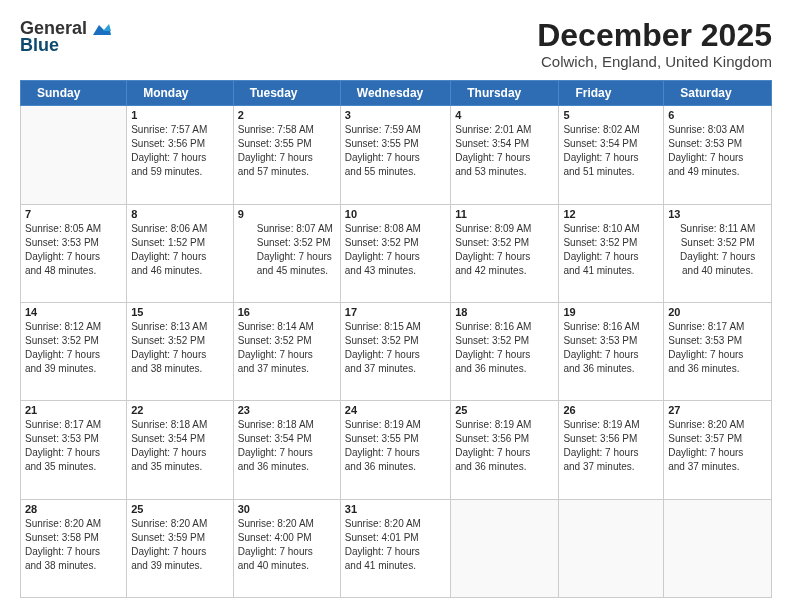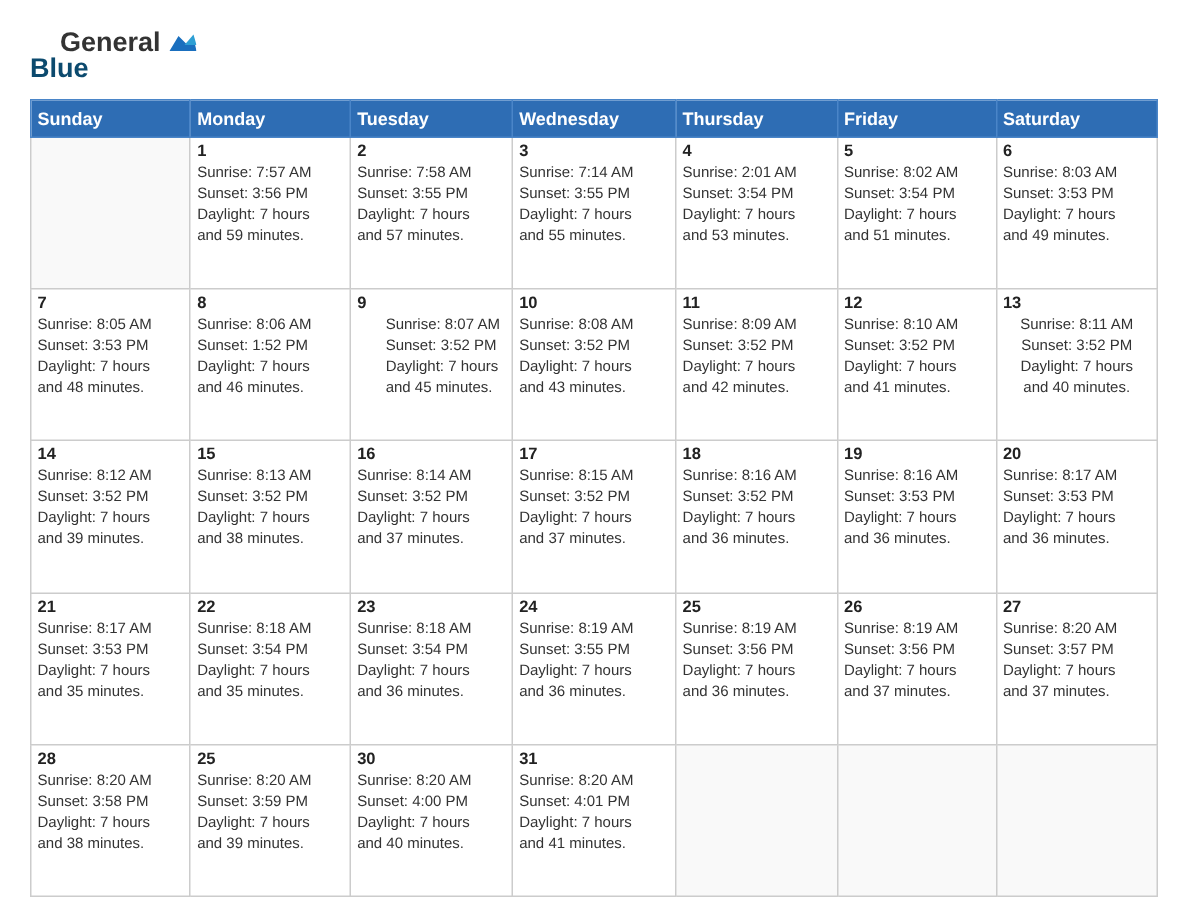--- a/index.html
+++ b/index.html
@@ -23,24 +23,23 @@
       align-items: flex-start;
       margin-bottom: 10px;
     }
     .logo {
       display: flex;
       flex-direction: column;
       align-items: flex-start;
     }
     .logo-text {
       display: flex;
-      align-items: center;
+      align-items: flex-end;
       font-size: 18px;
       font-weight: bold;
-      margin-left: 20px;
     }
     .logo-general {
       color: #333;
     }
     .logo-blue {
       color: #1a6fbe;
     }
     .logo-icon {
       width: 22px;
       height: 18px;
@@ -62,21 +61,21 @@
     .calendar-table {
       width: 100%;
       border-collapse: collapse;
       flex: 1;
     }
     .calendar-table thead tr th {
       background-color: #2e6db4;
       color: #fff;
       font-size: 12px;
       font-weight: bold;
-      padding: 5px 4px;
+      padding: 5px 16px;
       text-align: left;
       border: 1px solid #4a85c8;
     }
     .calendar-table tbody tr td {
       vertical-align: top;
       border: 1px solid #ccc;
       padding: 3px 4px;
       font-size: 9.5px;
       color: #333;
       width: 113px;
@@ -109,20 +108,24 @@
         <span class="logo-general">General</span>
         <svg class="logo-icon" viewBox="0 0 22 18">
           <polygon points="4,14 10,4 16,10 20,5 22,14" fill="#1a6fbe"></polygon>
           <polygon points="14,10 20,3 22,10" fill="#2e9fd4"></polygon>
         </svg>
       </div>
       <div style="margin-top:-4px;">
         <span class="logo-blue" style="font-size:18px;font-weight:bold;color:#0c4a6e;">Blue</span>
       </div>
     </div>
+    <div class="title-block">
+      <div class="month-title">December 2025</div>
+      <div class="location">Colwich, England, United Kingdom</div>
+    </div>
   </div>
 
   <table class="calendar-table">
     <thead>
       <tr>
       <th>Sunday</th>
           <th>Monday</th>
           <th>Tuesday</th>
           <th>Wednesday</th>
           <th>Thursday</th>
@@ -142,21 +145,21 @@
           </td>
           <td>
             <span class="day-number">2</span>
             <div class="day-info" style="white-space: pre-line;">Sunrise: 7:58 AM
 Sunset: 3:55 PM
 Daylight: 7 hours
 and 57 minutes.</div>
           </td>
           <td>
             <span class="day-number">3</span>
-            <div class="day-info" style="white-space: pre-line;">Sunrise: 7:14 AM
+            <div class="day-info" style="white-space: pre-line;">Sunrise: 7:59 AM
 Sunset: 3:55 PM
 Daylight: 7 hours
 and 55 minutes.</div>
           </td>
           <td>
             <span class="day-number">4</span>
             <div class="day-info" style="white-space: pre-line;">Sunrise: 2:01 AM
 Sunset: 3:54 PM
 Daylight: 7 hours
 and 53 minutes.</div>

